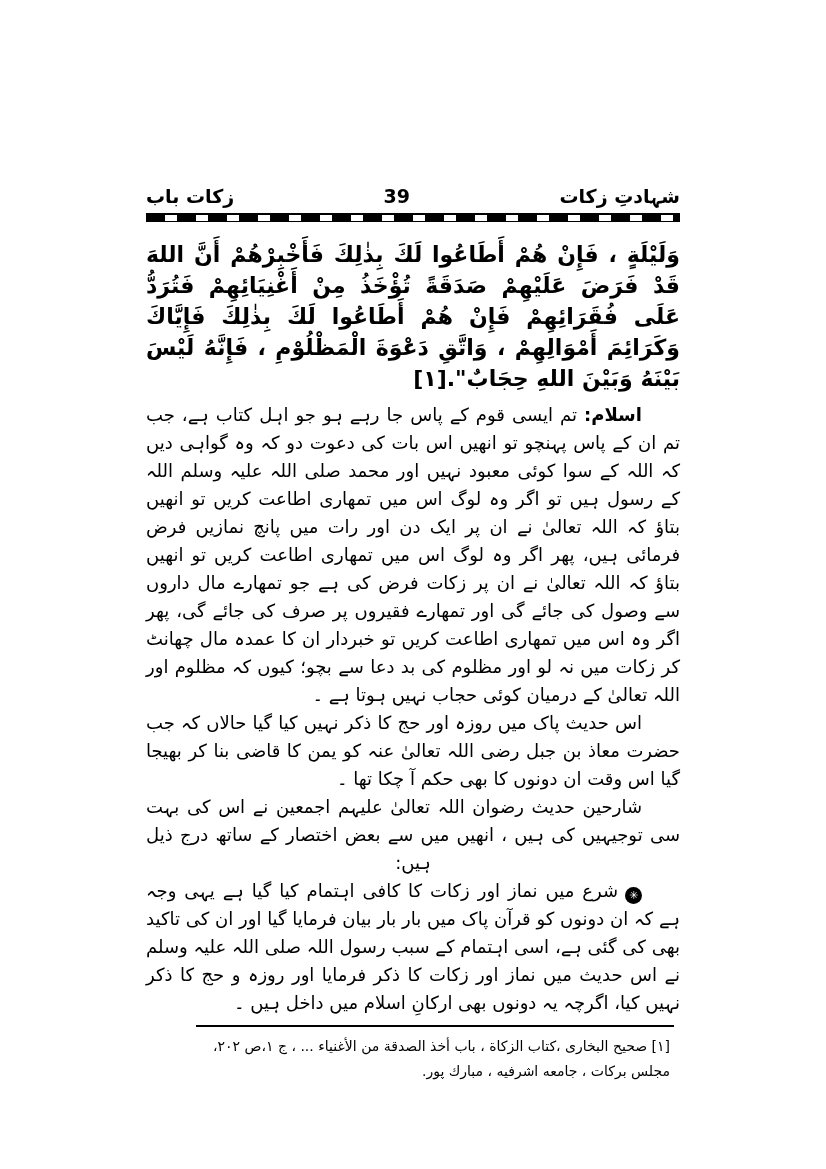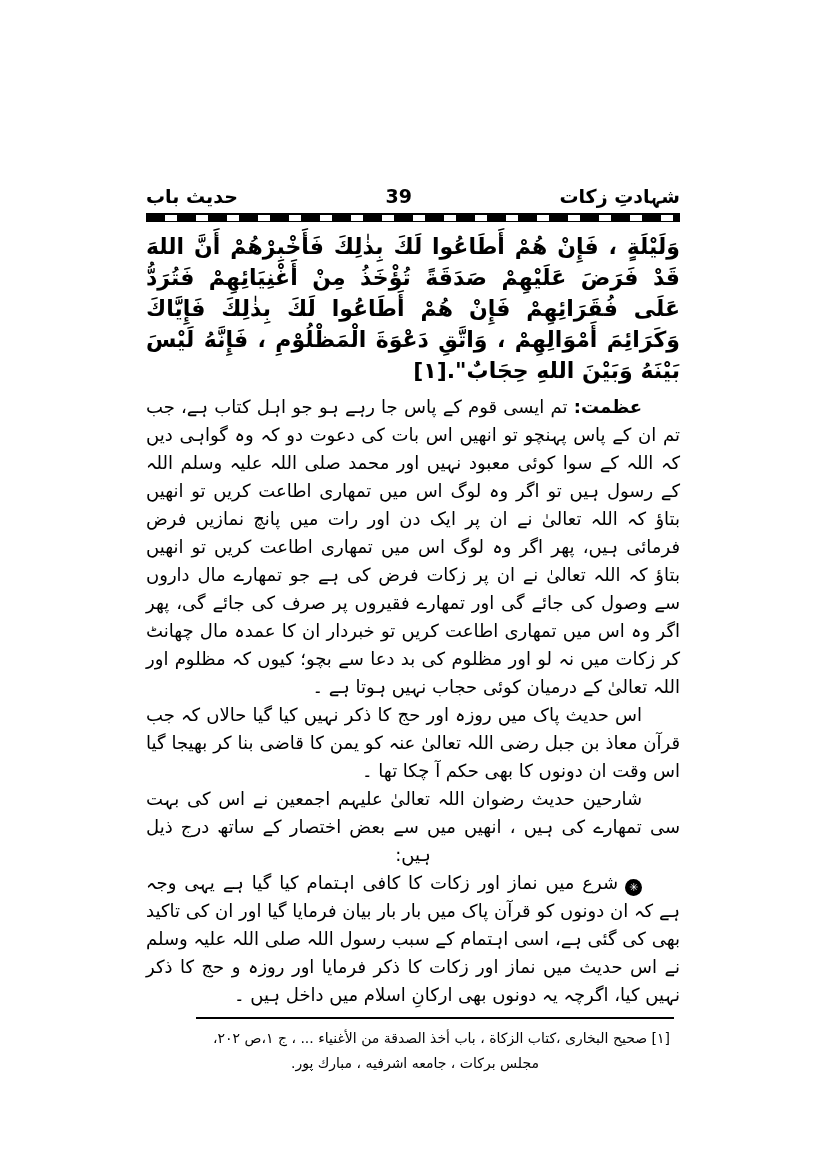--- a/index.html
+++ b/index.html
@@ -30,21 +30,21 @@
   }
   .rule-dashed {
     margin-top: 5px;
     height: 6px;
     border-top: 2px solid #000;
     border-bottom: 1px solid #000;
     background: repeating-linear-gradient(90deg, #000 0 19px, #fff 19px 31px);
   }
   
   .arabic {
-    margin-top: 9px;
+    margin-top: 17px;
     font-size: 22px;
     font-weight: bold;
     line-height: 31px;
     text-align: justify;
   }
   
   .para {
     font-size: 18px;
     line-height: 28px;
     text-align: justify;
@@ -73,46 +73,46 @@
     border: none;
     border-top: 2px solid #000;
     margin: 8px 6px 7px 50px;
   }
   .footnote {
     font-size: 14px;
     line-height: 25px;
     padding: 0 10px 0 14px;
   }
   .footnote-line1 { text-align: right; }
-  .footnote-line2 { text-align: center; }
+  .footnote-line2 { }
 </style>
 </head>
 <body>
 
 <div class="page">
   <div class="content">
 
     <div class="header">
       <span>شہادتِ زکات</span>
       <span>39</span>
-      <span>حدیث باب</span>
+      <span>زکات باب</span>
     </div>
 
     <div class="rule-dashed"></div>
 
     <div class="arabic">وَلَيْلَةٍ ، فَإِنْ هُمْ أَطَاعُوا لَكَ بِذٰلِكَ فَأَخْبِرْهُمْ أَنَّ اللهَ قَدْ فَرَضَ عَلَيْهِمْ صَدَقَةً تُؤْخَذُ مِنْ أَغْنِيَائِهِمْ فَتُرَدُّ عَلَى فُقَرَائِهِمْ فَإِنْ هُمْ أَطَاعُوا لَكَ بِذٰلِكَ فَإِيَّاكَ وَكَرَائِمَ أَمْوَالِهِمْ ، وَاتَّقِ دَعْوَةَ الْمَظْلُوْمِ ، فَإِنَّهُ لَيْسَ بَيْنَهُ وَبَيْنَ اللهِ حِجَابٌ".[۱]</div>
 
     <div class="para translation">
-      <span class="label">عظمت:</span>
+      <span class="label">اسلام:</span>
       <span>تم ایسی قوم کے پاس جا رہے ہو جو اہل کتاب ہے، جب تم ان کے پاس پہنچو تو انھیں اس بات کی دعوت دو کہ وہ گواہی دیں کہ اللہ کے سوا کوئی معبود نہیں اور محمد صلی اللہ علیہ وسلم اللہ کے رسول ہیں تو اگر وہ لوگ اس میں تمھاری اطاعت کریں تو انھیں بتاؤ کہ اللہ تعالیٰ نے ان پر ایک دن اور رات میں پانچ نمازیں فرض فرمائی ہیں، پھر اگر وہ لوگ اس میں تمھاری اطاعت کریں تو انھیں بتاؤ کہ اللہ تعالیٰ نے ان پر زکات فرض کی ہے جو تمھارے مال داروں سے وصول کی جائے گی اور تمھارے فقیروں پر صرف کی جائے گی، پھر اگر وہ اس میں تمھاری اطاعت کریں تو خبردار ان کا عمدہ مال چھانٹ کر زکات میں نہ لو اور مظلوم کی بد دعا سے بچو؛ کیوں کہ مظلوم اور اللہ تعالیٰ کے درمیان کوئی حجاب نہیں ہوتا ہے ۔</span>
     </div>
 
-    <div class="para">اس حدیث پاک میں روزہ اور حج کا ذکر نہیں کیا گیا حالاں کہ جب قرآن معاذ بن جبل رضی اللہ تعالیٰ عنہ کو یمن کا قاضی بنا کر بھیجا گیا اس وقت ان دونوں کا بھی حکم آ چکا تھا ۔</div>
+    <div class="para">اس حدیث پاک میں روزہ اور حج کا ذکر نہیں کیا گیا حالاں کہ جب حضرت معاذ بن جبل رضی اللہ تعالیٰ عنہ کو یمن کا قاضی بنا کر بھیجا گیا اس وقت ان دونوں کا بھی حکم آ چکا تھا ۔</div>
 
-    <div class="para center-last">شارحین حدیث رضوان اللہ تعالیٰ علیہم اجمعین نے اس کی بہت سی تمھارے کی ہیں ، انھیں میں سے بعض اختصار کے ساتھ درج ذیل ہیں:</div>
+    <div class="para center-last">شارحین حدیث رضوان اللہ تعالیٰ علیہم اجمعین نے اس کی بہت سی توجیہیں کی ہیں ، انھیں میں سے بعض اختصار کے ساتھ درج ذیل ہیں:</div>
 
     <div class="para bullet">
       <span class="star-bullet">✳</span><span>شرع میں نماز اور زکات کا کافی اہتمام کیا گیا ہے یہی وجہ ہے کہ ان دونوں کو قرآن پاک میں بار بار بیان فرمایا گیا اور ان کی تاکید بھی کی گئی ہے، اسی اہتمام کے سبب رسول اللہ صلی اللہ علیہ وسلم نے اس حدیث میں نماز اور زکات کا ذکر فرمایا اور روزہ و حج کا ذکر نہیں کیا، اگرچہ یہ دونوں بھی ارکانِ اسلام میں داخل ہیں ۔</span>
     </div>
 
 
     <hr class="footnote-sep">
 
     <div class="footnote">
       <div class="footnote-line1">

